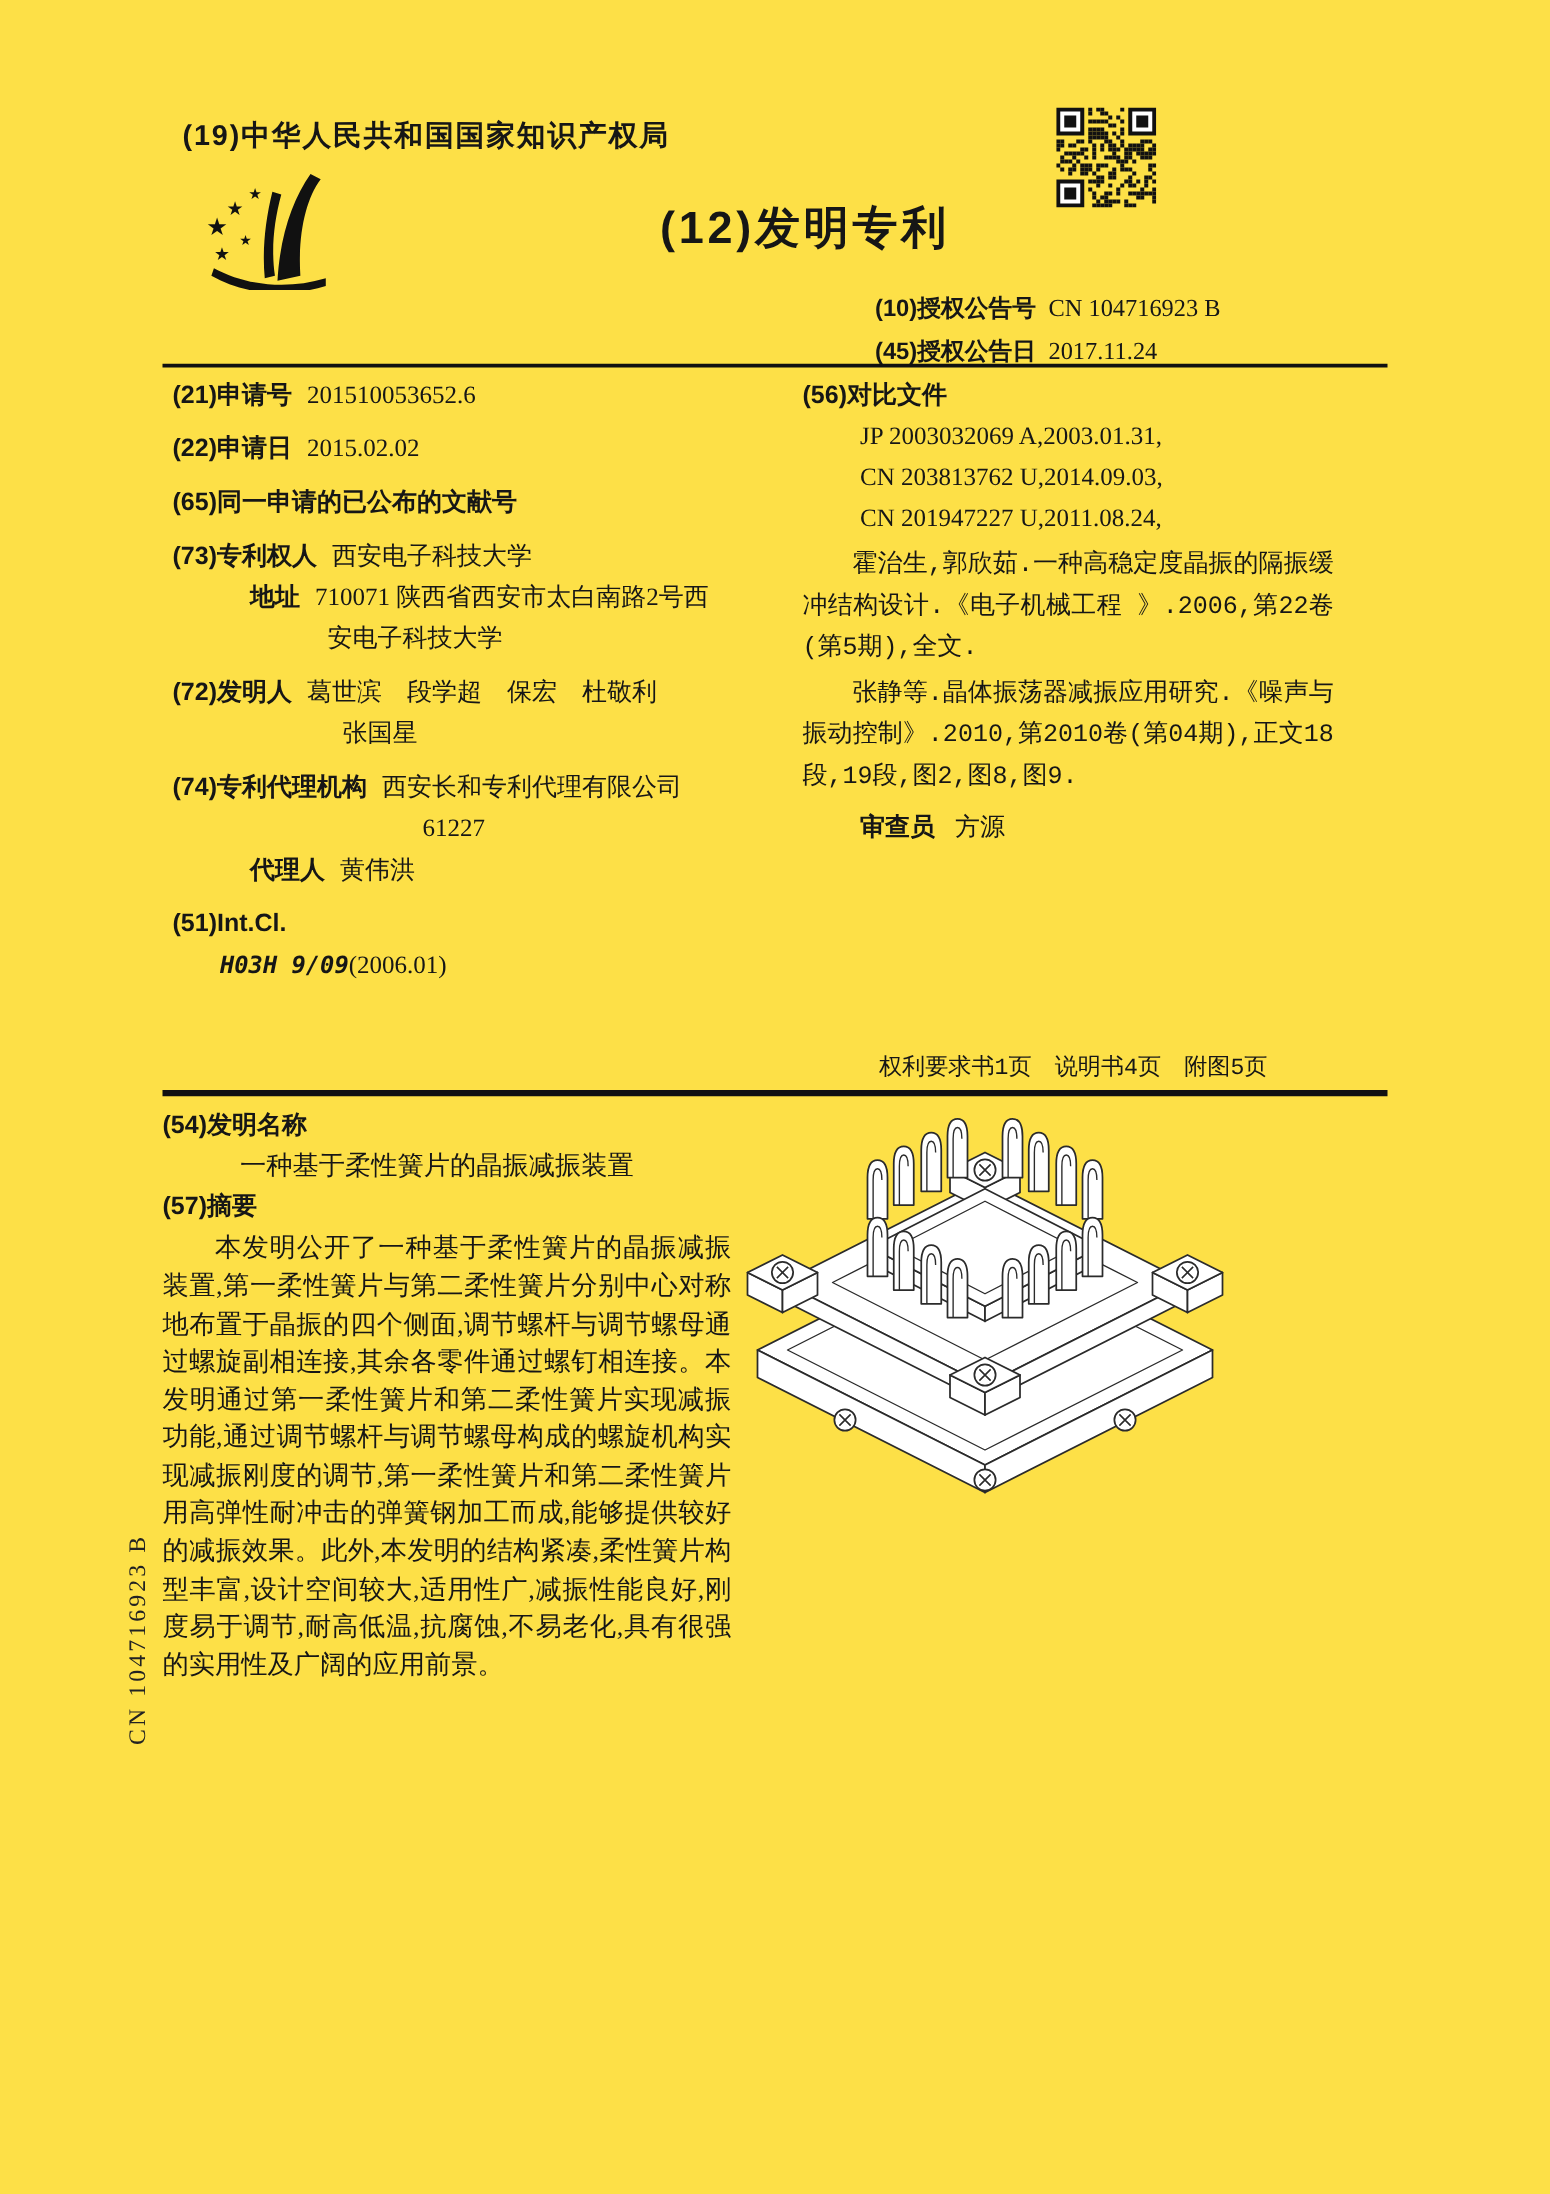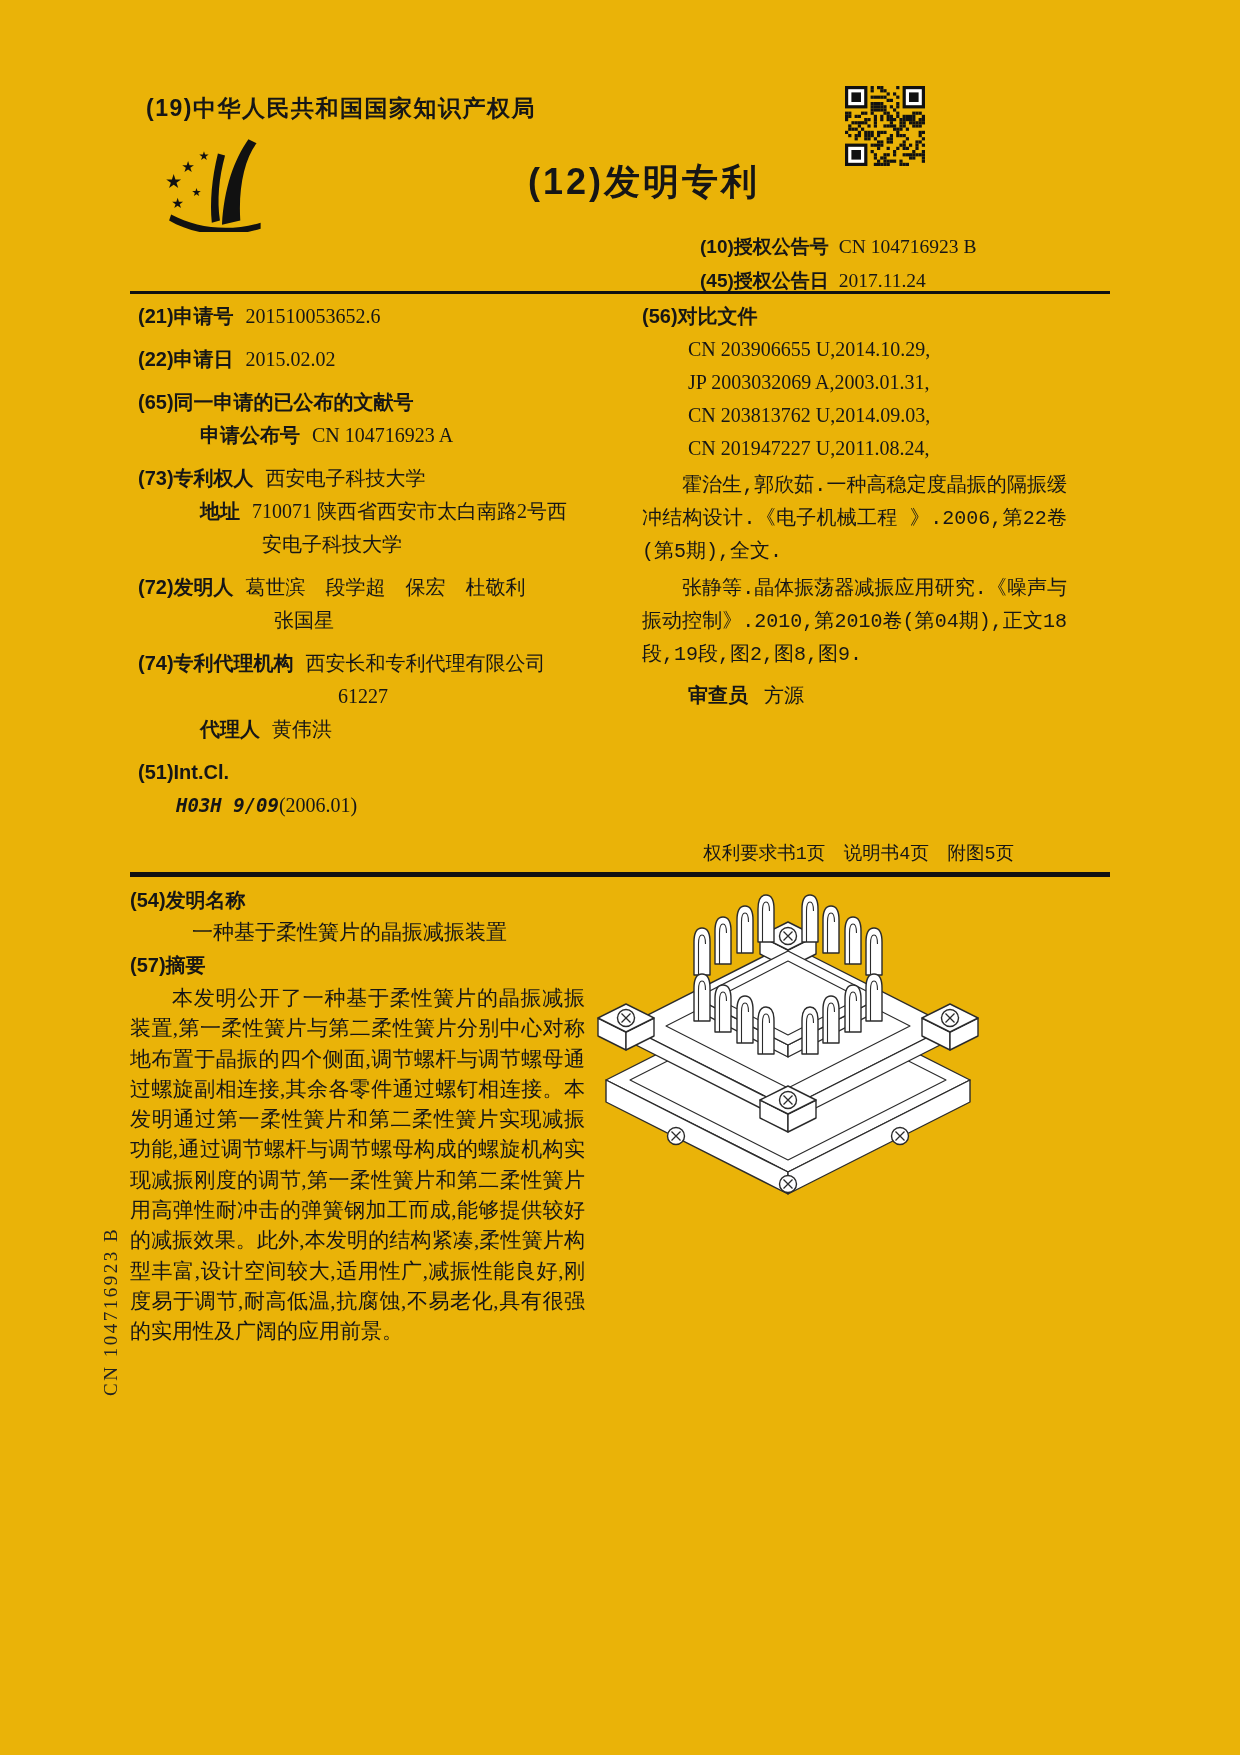--- a/index.html
+++ b/index.html
@@ -1,16 +1,16 @@
 <!DOCTYPE html>
 <html><head>
 <meta charset="utf-8">
 <style>
   html,body{margin:0;padding:0;background:#e8e8e8;}
-  .page{position:relative;width:1240px;height:1755px;background:#eab308;margin:0 auto;
+  .page{position:relative;width:1240px;height:1755px;background:#fde047;margin:0 auto;
         font-family:"Liberation Serif","DejaVu Serif",serif;color:#161616;overflow:hidden;}
   .sans{font-family:"Liberation Sans","DejaVu Sans",sans-serif;font-weight:600;}
   .val{font-family:"Liberation Serif","DejaVu Serif",serif;font-weight:400;}
   .sp{margin-left:12px;}
   .office{position:absolute;left:146px;top:93px;font-size:23px;letter-spacing:1.5px;}
   .logo{position:absolute;left:163px;top:136px;width:120px;height:96px;}
   .doc-type{position:absolute;left:500px;top:158px;font-size:36px;letter-spacing:3px;margin-left:28px;}
   .qr{position:absolute;left:845px;top:86px;width:80px;height:80px;}
   .pub-line{position:absolute;left:700px;font-size:19px;white-space:nowrap;}
   .pub-line .val{font-size:19.5px;margin-left:10px;}
@@ -284,23 +284,20 @@
   <div class="rule-top"></div>
 
   <div class="col-left">
     <div class="row">
       <span class="sans">(21)申请号</span><span class="val sp">201510053652.6</span>
     </div>
     <div class="row gap">
       <span class="sans">(22)申请日</span><span class="val sp">2015.02.02</span>
     </div>
     <div class="row gap sans">(65)同一申请的已公布的文献号</div>
-    <div class="row ind1">
-      <span class="sans">申请公布号</span><span class="val sp">CN 104716923 A</span>
-    </div>
     <div class="row gap">
       <span class="sans">(73)专利权人</span><span class="val sp">西安电子科技大学</span>
     </div>
     <div class="row ind1">
       <span class="sans">地址</span><span class="val sp">710071 陕西省西安市太白南路2号西</span>
     </div>
     <div class="row ind2 val">安电子科技大学</div>
     <div class="row gap">
       <span class="sans">(72)发明人</span><span class="val sp">葛世滨　段学超　保宏　杜敬利</span>
     </div>
@@ -313,21 +310,20 @@
       <span class="sans">代理人</span><span class="val sp">黄伟洪</span>
     </div>
     <div class="row gap sans">(51)Int.Cl.</div>
     <div class="row ind5">
       <span class="intcl-code">H03H 9/09</span><span class="val">(2006.01)</span>
     </div>
   </div>
 
   <div class="col-right">
     <div class="row sans">(56)对比文件</div>
-    <div class="ref-line val">CN 203906655 U,2014.10.29,</div>
     <div class="ref-line val">JP 2003032069 A,2003.01.31,</div>
     <div class="ref-line val">CN 203813762 U,2014.09.03,</div>
     <div class="ref-line val">CN 201947227 U,2011.08.24,</div>
     <div class="ref-para val">霍治生,郭欣茹.一种高稳定度晶振的隔振缓冲结构设计.《电子机械工程 》.2006,第22卷(第5期),全文.</div>
     <div class="ref-para val">张静等.晶体振荡器减振应用研究.《噪声与振动控制》.2010,第2010卷(第04期),正文18段,19段,图2,图8,图9.</div>
     <div class="examiner">
       <span class="sans">审查员</span><span class="val">方源</span>
     </div>
   </div>
 

